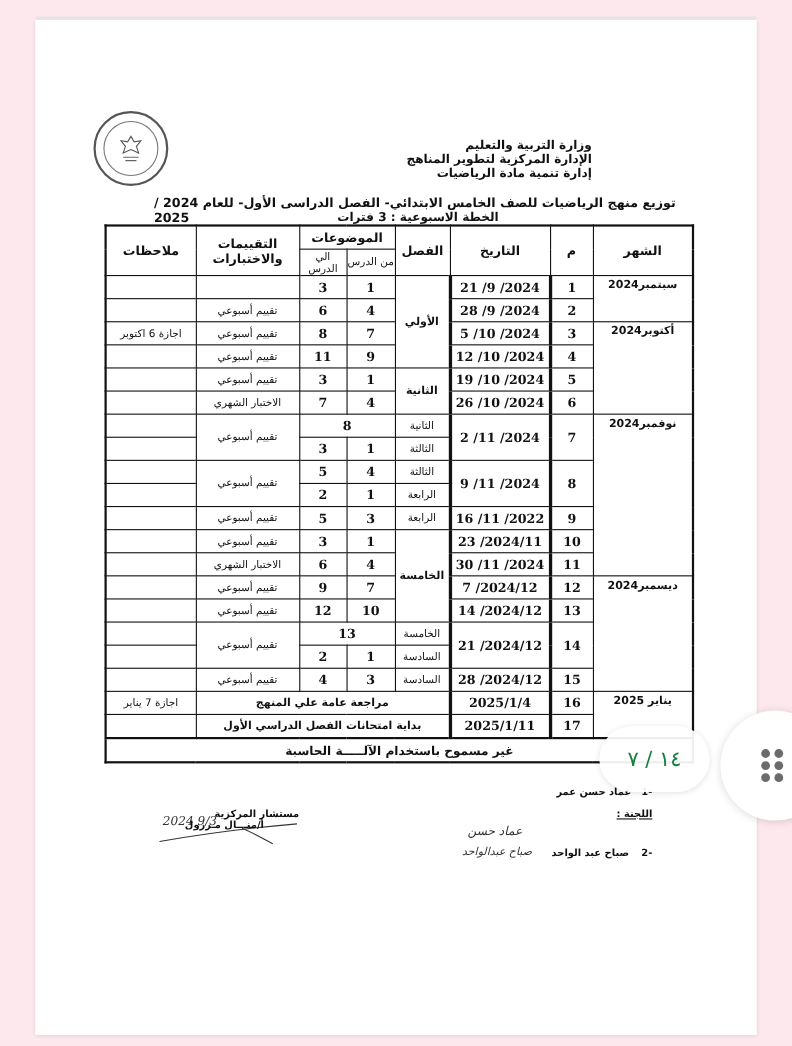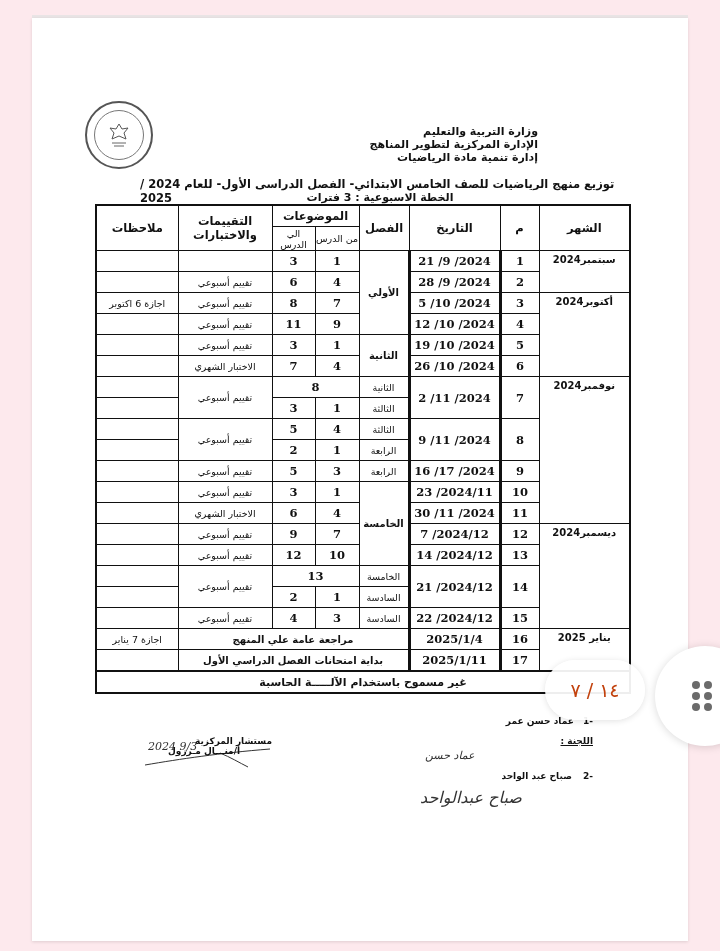--- a/index.html
+++ b/index.html
@@ -52,21 +52,21 @@
   .footer-row td { height:22px; font-family:"DejaVu Sans", sans-serif !important; font-size:11px !important; }
 
   .committee { position:absolute; direction:rtl; font-family:"DejaVu Sans", sans-serif; font-weight:bold; font-size:9px; }
   .sig { position:absolute; font-family:"DejaVu Serif", serif; font-style:italic; color:#333; font-size:11px; direction:rtl; }
 
   .page-badge {
     position:absolute; left:545px; top:660px; width:100px; height:60px;
     border-radius:30px; background:rgba(255,255,255,0.93);
     box-shadow:0 1px 6px rgba(0,0,0,0.12);
     display:flex; align-items:center; justify-content:center;
-    font-family:"DejaVu Sans", sans-serif; font-size:19px; color:#c2410c; direction:rtl;
+    font-family:"DejaVu Sans", sans-serif; font-size:19px; color:#15803d; direction:rtl;
   }
   .menu-fab {
     position:absolute; left:655px; top:646px; width:100px; height:100px;
     border-radius:50%; background:#ffffff;
     box-shadow:0 1px 8px rgba(0,0,0,0.15);
     display:flex; align-items:center; justify-content:flex-start; padding-left:37px; box-sizing:border-box;
   }
   .dots { display:grid; grid-template-columns:8px 8px; gap:3px 4px; }
   .dots span { width:8px; height:8px; border-radius:50%; background:#6b6b6b; display:block; }
 </style>
@@ -203,21 +203,21 @@
   </tr>
   <tr>
     <td class="ar">الرابعة</td>
     <td>1</td>
     <td>2</td>
     <td></td>
   </tr>
 
   <tr>
     <td>9</td>
-    <td class="datecell">2024/ 17/ 16</td>
+    <td class="datecell">2022/ 11/ 16</td>
     <td class="ar">الرابعة</td>
     <td>3</td>
     <td>5</td>
     <td class="ar">تقييم أسبوعي</td>
     <td class="ar"></td>
   </tr>
 
   <tr>
     <td>10</td>
     <td class="datecell">2024/11/ 23</td>
@@ -266,21 +266,21 @@
   </tr>
   <tr>
     <td class="ar">السادسة</td>
     <td>1</td>
     <td>2</td>
     <td></td>
   </tr>
 
   <tr>
     <td>15</td>
-    <td class="datecell">2024/12/ 22</td>
+    <td class="datecell">2024/12/ 28</td>
     <td class="ar">السادسة</td>
     <td>3</td>
     <td>4</td>
     <td class="ar">تقييم أسبوعي</td>
     <td class="ar"></td>
   </tr>
 
   <tr>
     <td rowspan="2" class="month">يناير 2025</td>
     <td>16</td>
@@ -305,21 +305,21 @@
 <div class="committee" style="right:127px; top:736px;text-decoration:underline;">اللجنة :</div>
 <div class="committee" style="right:127px; top:716px;">
   <span>-1</span>
   <span style="margin-right:6px">عماد حسن عمر</span>
 </div>
 <div class="sig" style="left:425px; top:749px;">عماد حسن</div>
 <div class="committee" style="right:127px; top:771px;">
   <span>-2</span>
   <span style="margin-right:8px">صباح عبد الواحد</span>
 </div>
-<div class="sig" style="left:420px; top:768px; font-size:16px;margin-top:20px;">صباح عبدالواحد</div>
+<div class="sig" style="left:420px; top:768px; font-size:10px;">صباح عبدالواحد</div>
 
 <div class="committee" style="left:195px; top:736px;">مستشار المركزية</div>
 <svg style="position:absolute; left:140px; top:743px;" width="140" height="30">
   <path d="M5 22 C40 16, 80 10, 130 6" stroke="#333" stroke-width="1" fill="none"></path>
   <path d="M80 10 C90 14, 100 20, 108 24" stroke="#333" stroke-width="1" fill="none"></path>
 </svg>
 <div class="sig" style="left:148px; top:740px; font-size:11px;">9/3 2024</div>
 <div class="committee" style="left:168px; top:746px;">أ/منـــال مـرزول</div>
 
 <div class="page-badge">١٤ / ٧</div>

